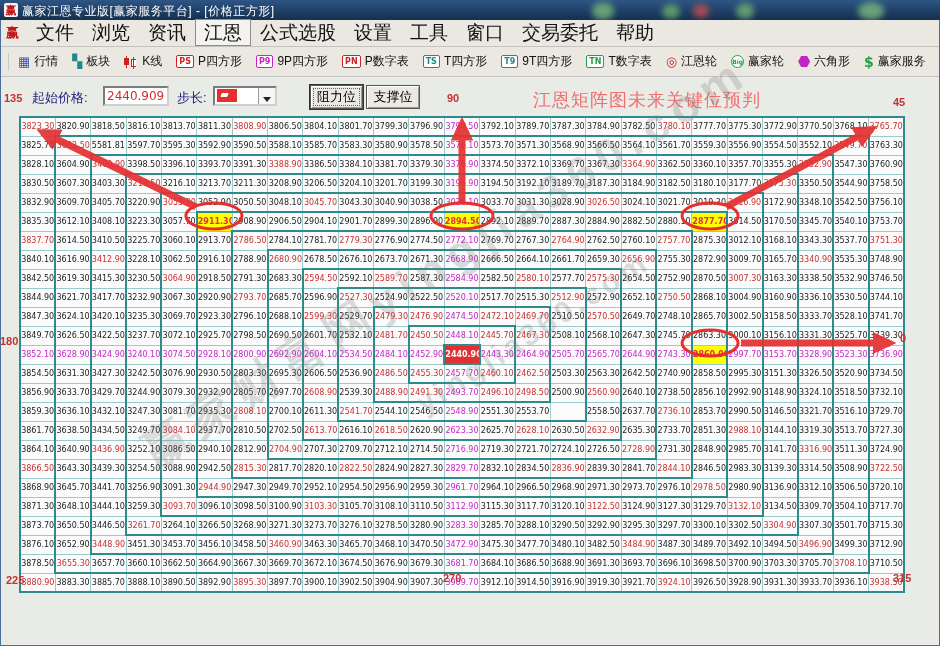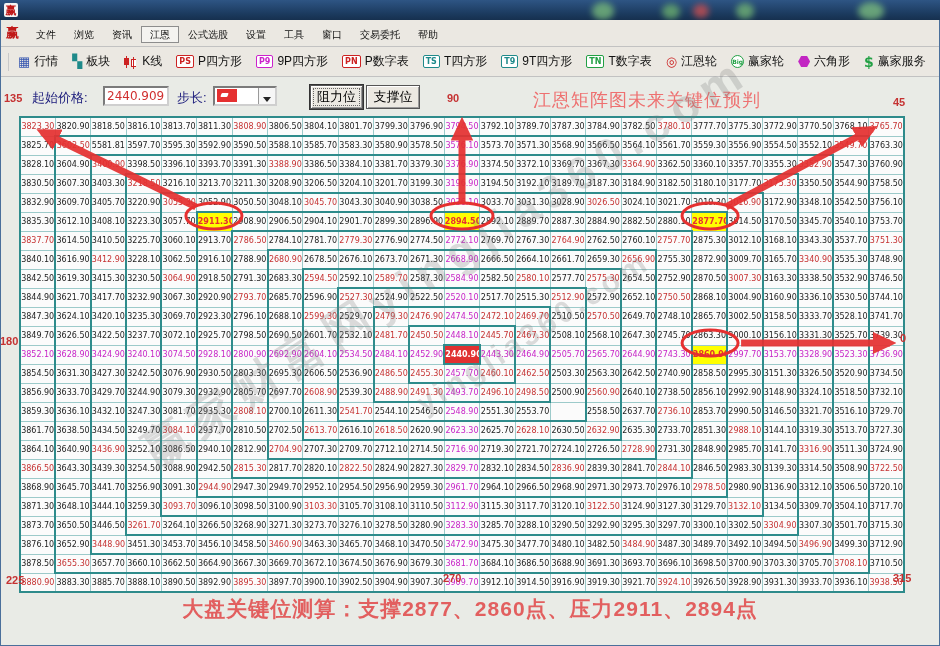--- a/index.html
+++ b/index.html
@@ -9,21 +9,21 @@
   .titlebar{position:absolute;left:0;top:0;width:940px;height:20px;
     background:linear-gradient(#2e5584 0%,#1b3a5e 70%,#16304f 100%);overflow:hidden;}
   .win-icon{position:absolute;left:4px;top:3px;width:14px;height:14px;background:#f4f4f4;
     border-radius:2px;color:#c01818;font-size:11px;font-weight:bold;line-height:14px;text-align:center;}
   .win-title{position:absolute;left:22px;top:3px;color:#ffffff;font-size:12px;letter-spacing:.5px;}
   .blob{position:absolute;border-radius:50%;filter:blur(3px);opacity:.75;}
   
   .menubar{position:absolute;left:0;top:20px;width:940px;height:26px;background:#ebe8e2;
     border-bottom:1px solid #c2c2c2;display:flex;align-items:center;}
   .menu-logo{color:#c01818;font-weight:bold;font-size:13px;margin:0 8px 0 6px;}
-  .menu-item{font-size:10px;color:#111;padding:3px 9px;cursor:default;}
+  .menu-item{font-size:19px;color:#111;padding:3px 9px;cursor:default;}
   .menu-item.active{border:1px solid #8d8d8d;background:#f4f3f0;padding:2px 8px;}
   
   .toolbar{position:absolute;left:0;top:47px;width:940px;height:30px;background:#ebe8e2;
     border-bottom:1px solid #c2c2c2;display:flex;align-items:center;padding-left:6px;box-sizing:border-box;}
   .tb-item{display:flex;align-items:center;gap:4px;padding:0 7px;font-size:12px;color:#111;height:24px;}
   .tb-sep{width:1px;height:18px;background:#c9c9c9;margin:0 2px;}
   .tb-glyph{font-family:"DejaVu Sans",sans-serif;font-size:13px;line-height:14px;}
   .tb-badge{font:bold 8px/9px "DejaVu Sans",sans-serif;border:1px solid currentColor;
     padding:1px 2px;border-radius:2px;background:#fff;}
   .tb-badge.round{border-radius:50%;width:11px;height:11px;line-height:11px;padding:0;text-align:center;font-size:6px;}
@@ -74,20 +74,21 @@
     font-size:21px;font-weight:bold;letter-spacing:1px;}
   .frame{position:absolute;background:#4a6f9b;}
 </style>
 </head>
 <body>
 
 <div id="app">
 
   <div class="titlebar">
     <div class="win-icon">赢</div>
+    <div class="win-title">赢家江恩专业版[赢家服务平台] - [价格正方形]</div>
     <div class="blob" style="left:592px;top:2px;width:22px;height:18px;background:#7cc07c;"></div>
     <div class="blob" style="left:662px;top:4px;width:18px;height:15px;background:#6fb56f;"></div>
     <div class="blob" style="left:693px;top:4px;width:16px;height:14px;background:#d45050;"></div>
     <div class="blob" style="left:736px;top:3px;width:18px;height:16px;background:#76ba76;"></div>
     <div class="blob" style="left:858px;top:2px;width:26px;height:18px;background:#80c380;"></div>
   </div>
 
   <div class="menubar">
     <span class="menu-logo">赢</span>
     <span id="menu-items"><span class="menu-item">文件</span><span class="menu-item">浏览</span><span class="menu-item">资讯</span><span class="menu-item active">江恩</span><span class="menu-item">公式选股</span><span class="menu-item">设置</span><span class="menu-item">工具</span><span class="menu-item">窗口</span><span class="menu-item">交易委托</span><span class="menu-item">帮助</span></span>
@@ -863,18 +864,17 @@
   <ellipse cx="213.92" cy="215.88" rx="28" ry="13" fill="none" stroke="#e53030" stroke-width="3"></ellipse>
       <ellipse cx="462" cy="215.88" rx="31" ry="13" fill="none" stroke="#e53030" stroke-width="3"></ellipse>
       <ellipse cx="710.0799999999999" cy="215.88" rx="28" ry="13" fill="none" stroke="#e53030" stroke-width="3"></ellipse>
       <ellipse cx="710.0799999999999" cy="343" rx="28" ry="13" fill="none" stroke="#e53030" stroke-width="3"></ellipse>
       <line x1="195.92" y1="206.88" x2="42" y2="132" stroke="#e53030" stroke-width="7" marker-end="url(#ah)" opacity="0.92"></line>
       <line x1="462" y1="202.88" x2="462" y2="123" stroke="#e53030" stroke-width="7" marker-end="url(#ah)" opacity="0.92"></line>
       <line x1="726.0799999999999" y1="206.88" x2="872" y2="129" stroke="#e53030" stroke-width="7" marker-end="url(#ah)" opacity="0.92"></line>
       <line x1="741.0799999999999" y1="343" x2="890" y2="343" stroke="#e53030" stroke-width="7" marker-end="url(#ah)" opacity="0.92"></line>
     </svg>
 
-  <div class="caption">大盘关键位测算：支撑2877、2860点、压力2911、2894点</div>
 
   <div class="frame" style="left:0;top:20px;width:1px;height:626px;"></div>
   <div class="frame" style="left:939px;top:20px;width:1px;height:626px;"></div>
   <div class="frame" style="left:0;top:645px;width:940px;height:1px;"></div>
 </div>
 
 </body></html>

